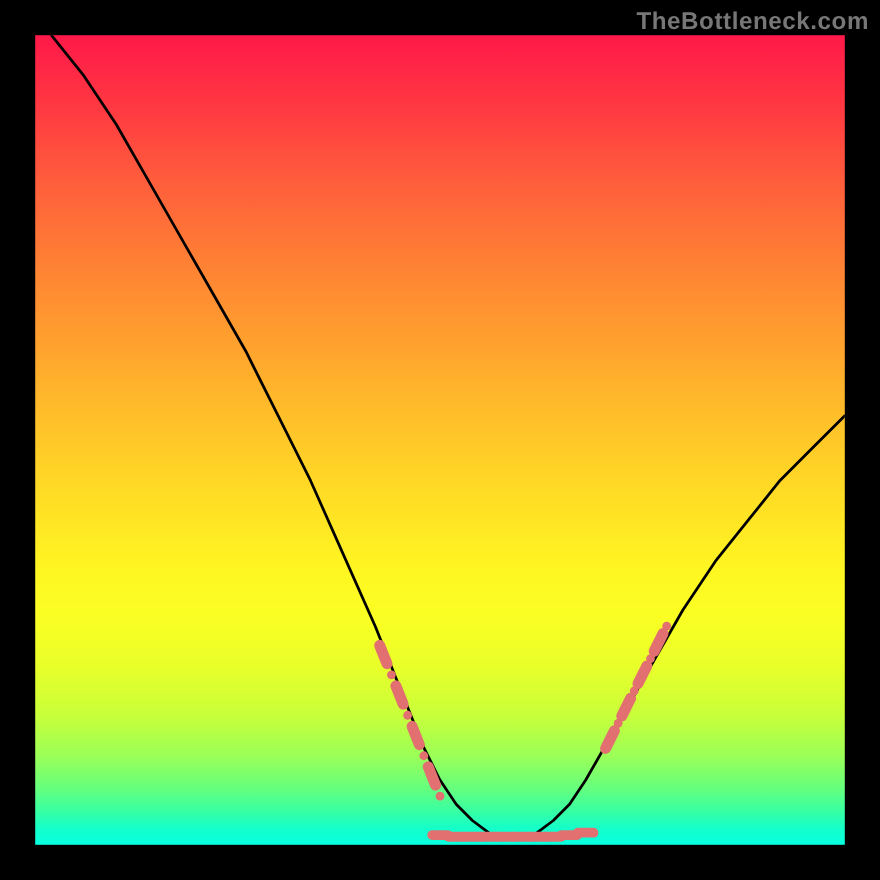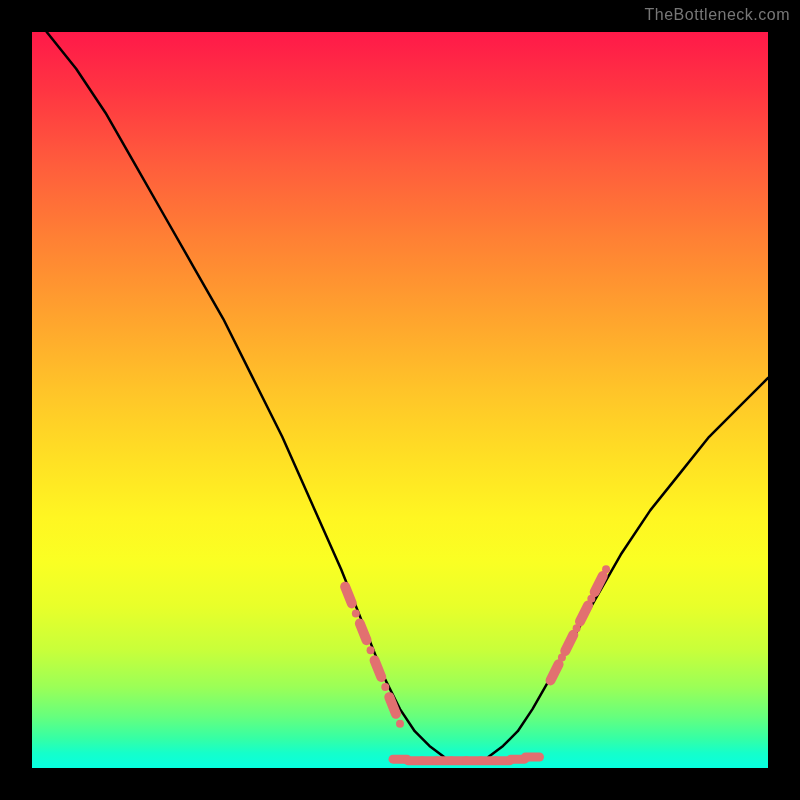--- a/index.html
+++ b/index.html
@@ -39,22 +39,22 @@
       #35ffa5 96%,
       #14ffcb 98%,
       #07ffe0 100%
     );
   }
   .watermark {
     position: absolute;
     top: 6px;
     right: 10px;
     font-family: Arial, Helvetica, sans-serif;
-    font-size: 16px;
-    font-weight: normal;
+    font-size: 22px;
+    font-weight: bold;
     color: #777777;
     letter-spacing: 0.5px;
   }
   svg.curves {
     position: absolute;
     left: 0;
     top: 0;
     width: 736px;
     height: 736px;
   }

